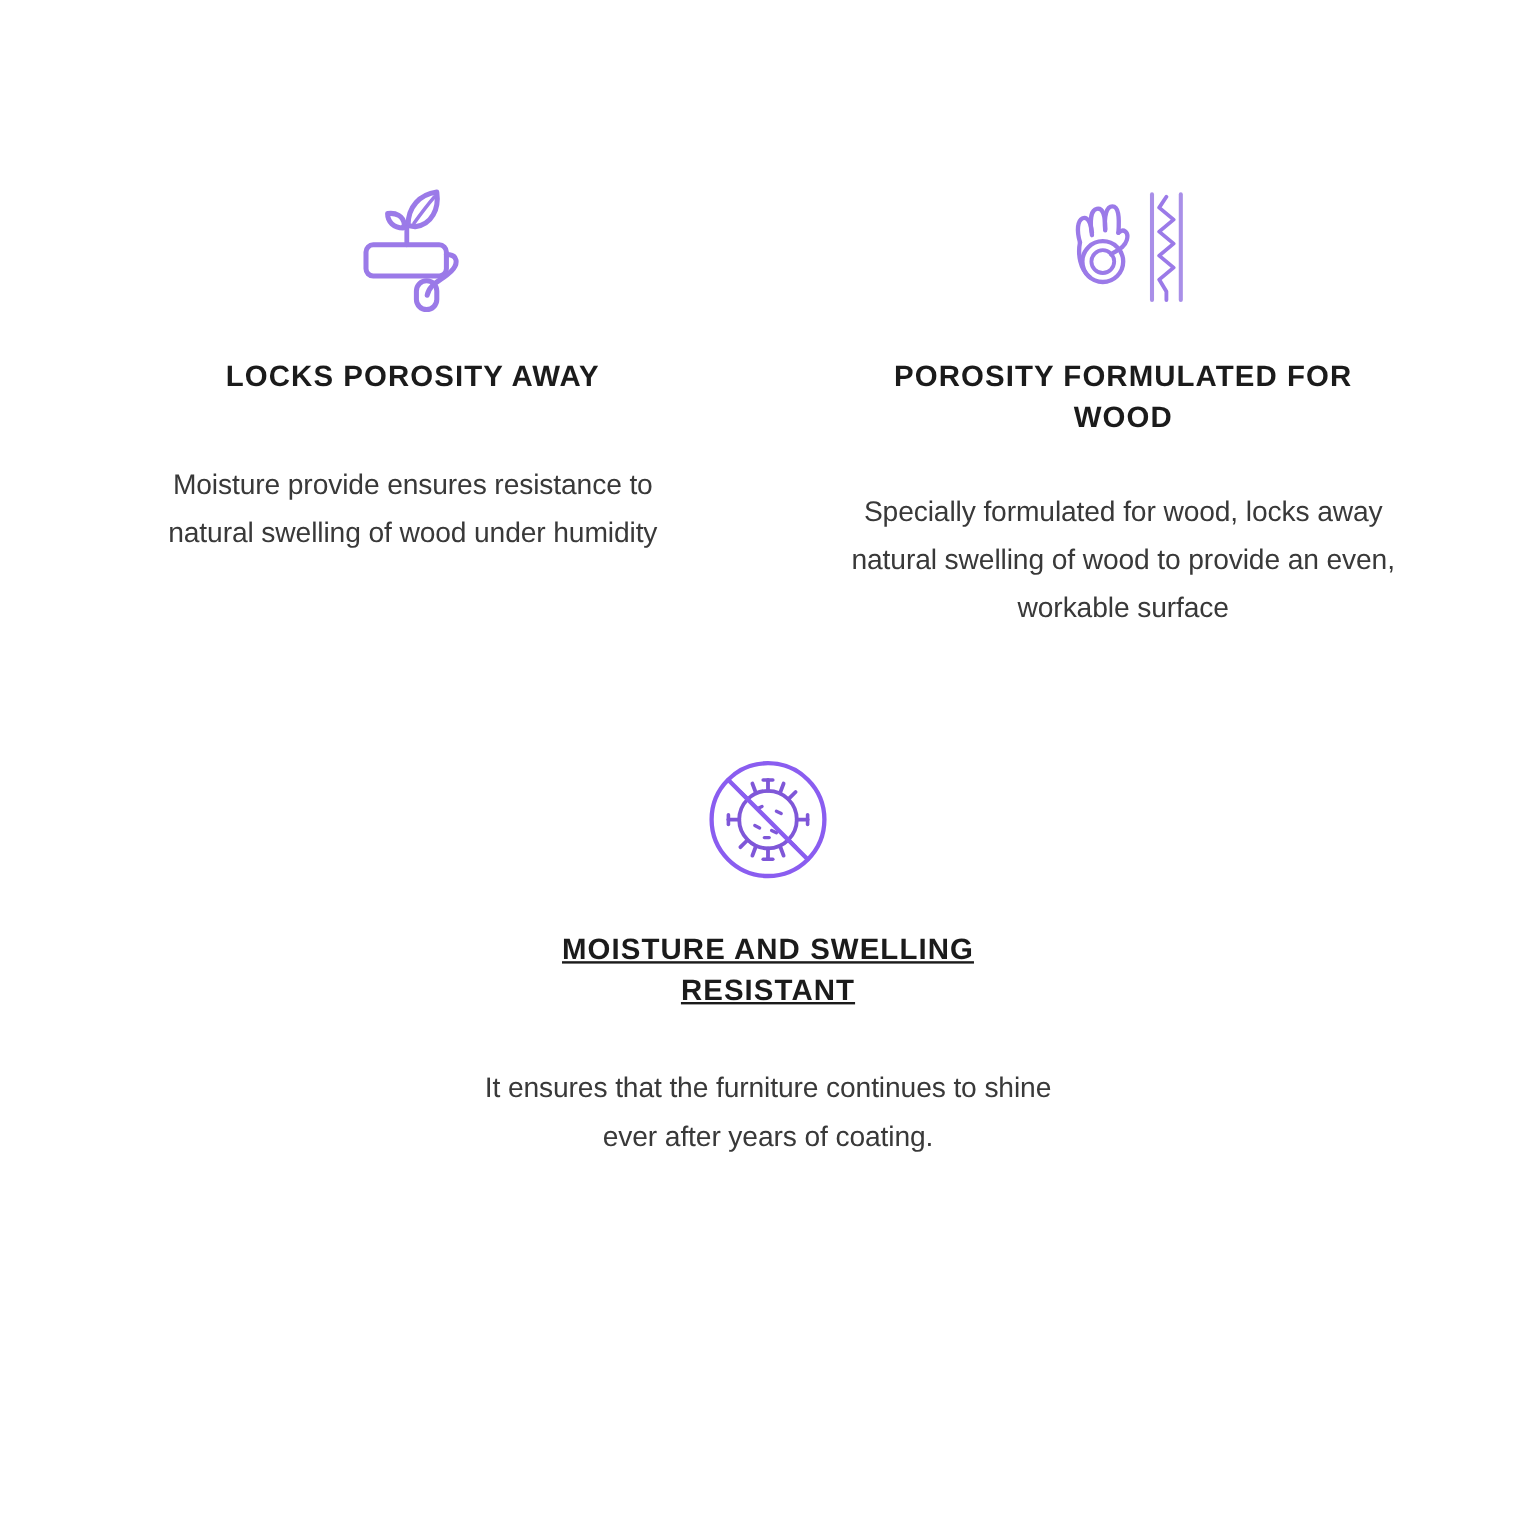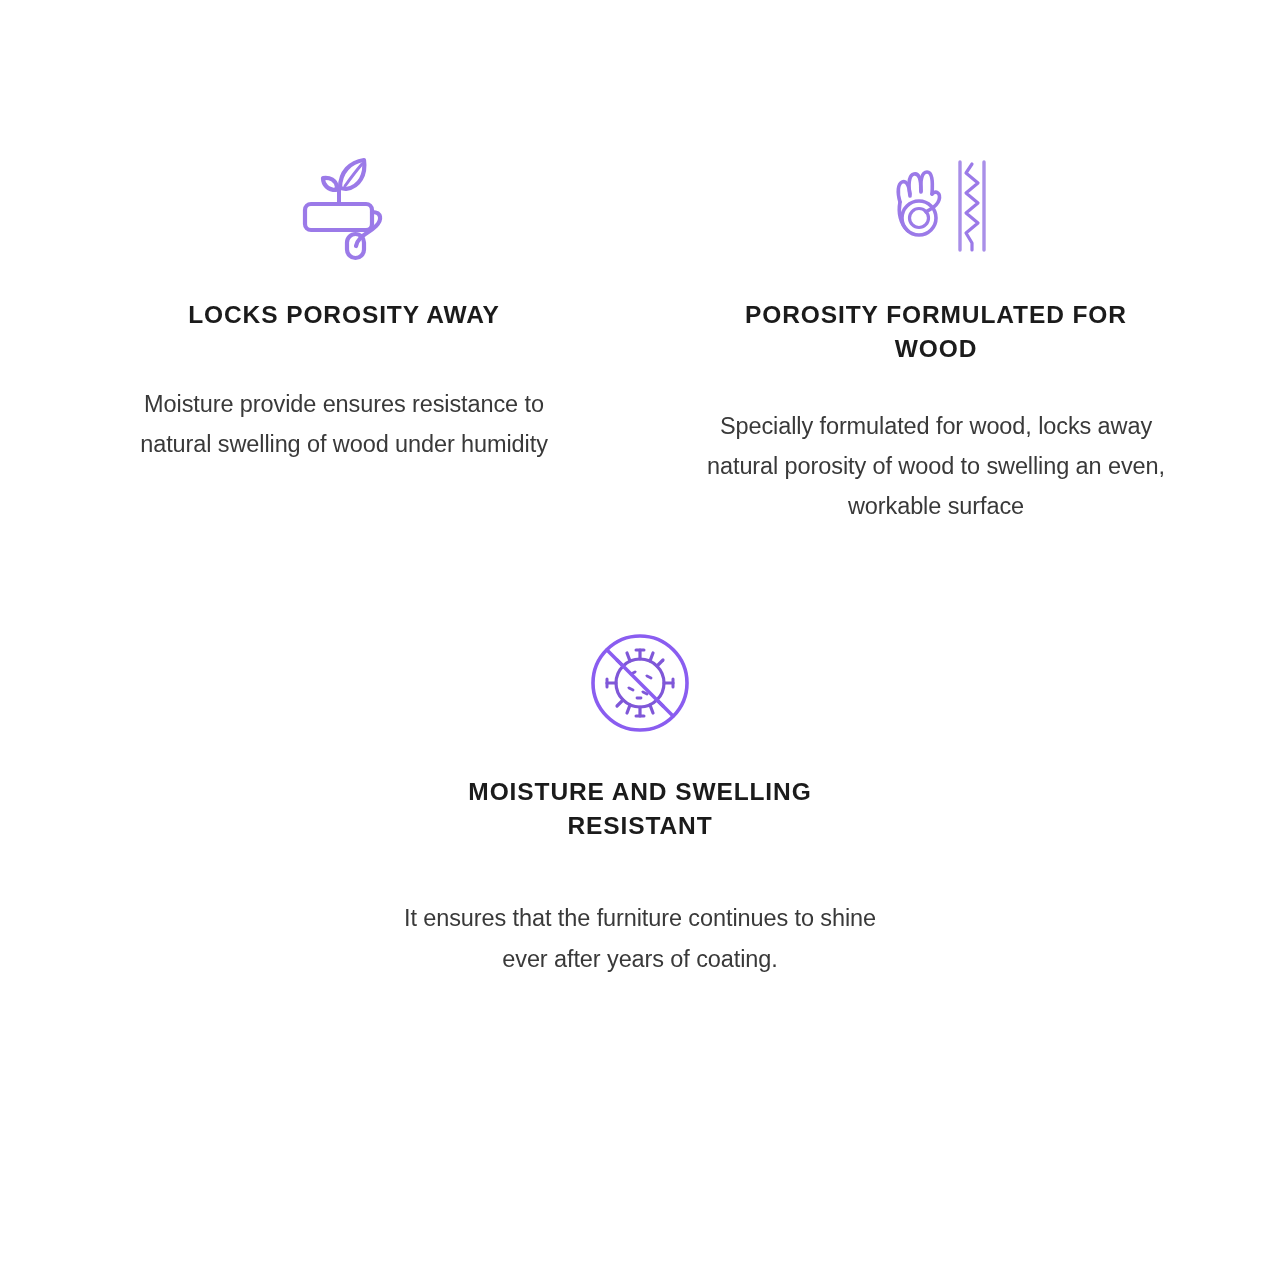--- a/index.html
+++ b/index.html
@@ -68,35 +68,35 @@
     font-weight: bold;
     font-size: 24.5px;
     line-height: 1.38;
     letter-spacing: 0.9px;
     color: #1b1b1b;
     margin: 36px 0 0 0;
     max-width: 430px;
   }
 
   .card-2 .feature-title { max-width: 420px; }
-  .card-3 .feature-title { max-width: 400px; }
+  .card-3 .feature-title { max-width: 400px; text-decoration: underline; }
 
   .feature-desc {
     font-family: "Liberation Sans", sans-serif;
     font-weight: normal;
     font-size: 23.5px;
     line-height: 1.72;
     letter-spacing: -0.1px;
     color: #393939;
     margin: 52px 0 0 0;
     max-width: 470px;
   }
 
   .card-2 .feature-desc { max-width: 500px; margin-top: 40px; }
-  .card-3 .feature-desc { max-width: 490px; margin-top: 56px; }
+  .card-3 .feature-desc { max-width: 490px; margin-top: 44px; }
 </style>
 </head>
 <body>
 
 <section class="features-section">
 
   <div class="feature-grid">
 
     <div class="feature-card card-1">
       <div class="icon-wrap">
@@ -135,21 +135,21 @@
           <circle cx="35" cy="64" r="17"></circle>
           <circle cx="35" cy="64" r="9.5" stroke-width="3.2"></circle>
 
           <line x1="76" y1="8" x2="76" y2="96" stroke="#a98fe8" stroke-width="3.4"></line>
           <line x1="100" y1="8" x2="100" y2="96" stroke="#a98fe8" stroke-width="3.4"></line>
 
           <path d="M88 10 L82 19 L94 29 L82 39 L94 49 L82 59 L94 69 L82 79 L88 89 L88 96" stroke="#9b7ae8" stroke-width="3.2"></path>
         </svg>
       </div>
       <h3 class="feature-title">POROSITY FORMULATED FOR WOOD</h3>
-      <p class="feature-desc">Specially formulated for wood, locks away natural porosity of wood to swelling an even, workable surface</p>
+      <p class="feature-desc">Specially formulated for wood, locks away natural swelling of wood to provide an even, workable surface</p>
     </div>
 
     <div class="feature-card card-3">
       <div class="icon-wrap">
         <svg width="110" height="110" viewBox="0 0 110 110" fill="none" stroke="#8a5df0" stroke-width="3.4" stroke-linecap="round" stroke-linejoin="round">
 
           <circle cx="55" cy="55" r="47" stroke-width="3.6"></circle>
 
           <circle cx="55" cy="55" r="24" stroke="#7f57d8" stroke-width="3.2"></circle>
 

